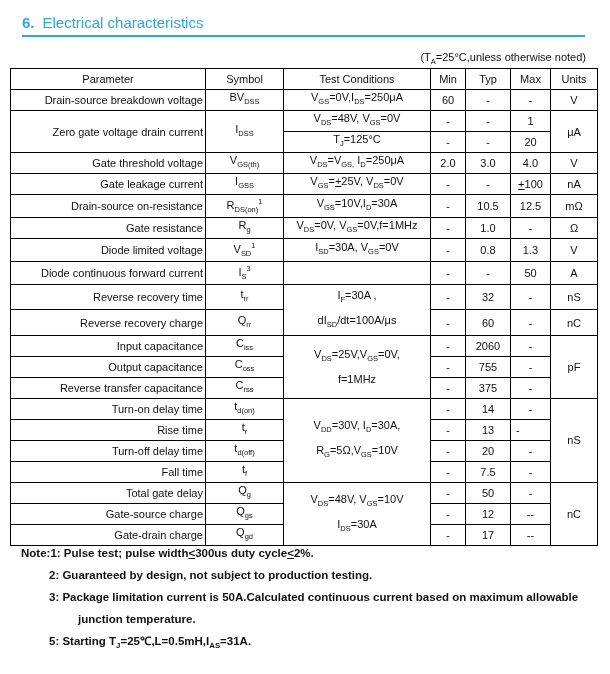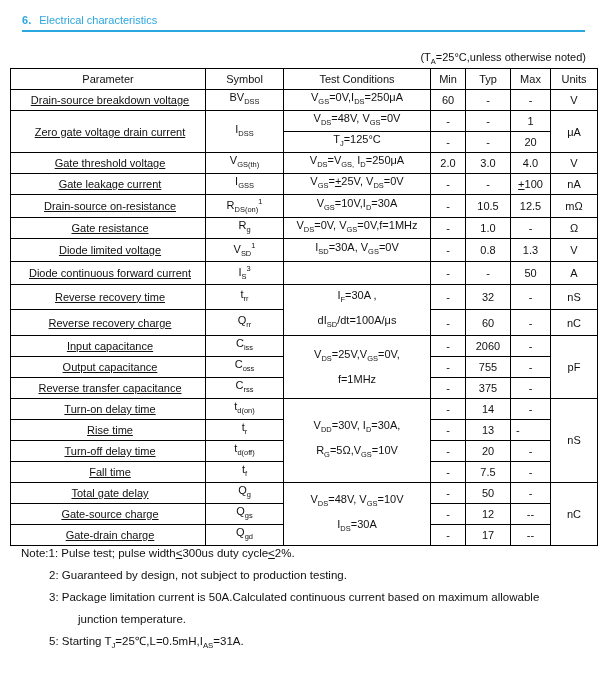--- a/index.html
+++ b/index.html
@@ -6,21 +6,21 @@
   * { box-sizing: border-box; }
   html, body { margin: 0; padding: 0; }
   body {
     width: 610px; height: 674px; position: relative;
     background: #ffffff; color: var(--ink);
     font-family: "Liberation Sans", sans-serif;
     overflow: hidden;
   }
   .heading {
     position: absolute; left: 22px; top: 14px; width: 563px;
-    margin: 0; font-size: 11px; font-weight: 400;
+    margin: 0; font-size: 15px; font-weight: 400;
     color: var(--accent);
     border-bottom: 2px solid var(--accent);
     padding-bottom: 4px;
   }
   .h-num, .h-sep { font-weight: 700; }
   .h-title { margin-left: 8px; }
   .cond-note {
     position: absolute; top: 51px; right: 24px;
     font-size: 11px; color: var(--ink); margin-left: 15px;
   }
@@ -30,38 +30,38 @@
     font-size: 11px; color: var(--ink);
   }
   .char-table th, .char-table td {
     border: 1px solid var(--line);
     font-weight: 400;
     text-align: center; vertical-align: middle;
     padding: 0 2px; line-height: 14px; height: 21px;
     overflow: hidden;
   }
   .char-table thead tr { height: 20px; padding-left: 32px; }
-  td.parameter-cell { text-align: center; padding-left: 6px; text-decoration: underline; }
+  td.parameter-cell { text-align: right; padding-left: 6px; }
   td.align-left { text-align: left; padding-left: 5px; }
   td.multi-line { line-height: 21px; }
   sub { font-size: 0.68em; }
   sup { font-size: 0.68em; }
   .ul { text-decoration: underline; text-underline-offset: 1px; }
   .col-parameter { width: 195px; }
   .col-symbol { width: 78px; }
   .col-conditions { width: 147px; }
   .col-min { width: 35px; }
   .col-typ { width: 45px; }
   .col-max { width: 40px; }
   .col-units { width: 47px; }
   .notes {
     position: absolute; left: 21px; top: 542px;
     font-size: 11.5px; color: var(--ink);
   }
-  .note-line { line-height: 22px; white-space: nowrap; }
+  .note-line { line-height: 22px; white-space: nowrap; font-weight: bold; }
   .indent-0 { padding-left: 0; }
   .indent-1 { padding-left: 28px; }
   .indent-2 { padding-left: 57px; }
 </style>
 </head>
 <body>
 
 <h2 class="heading">
   <span class="h-num">6</span><span class="h-sep">.</span><span class="h-title">Electrical characteristics</span>
 </h2>

